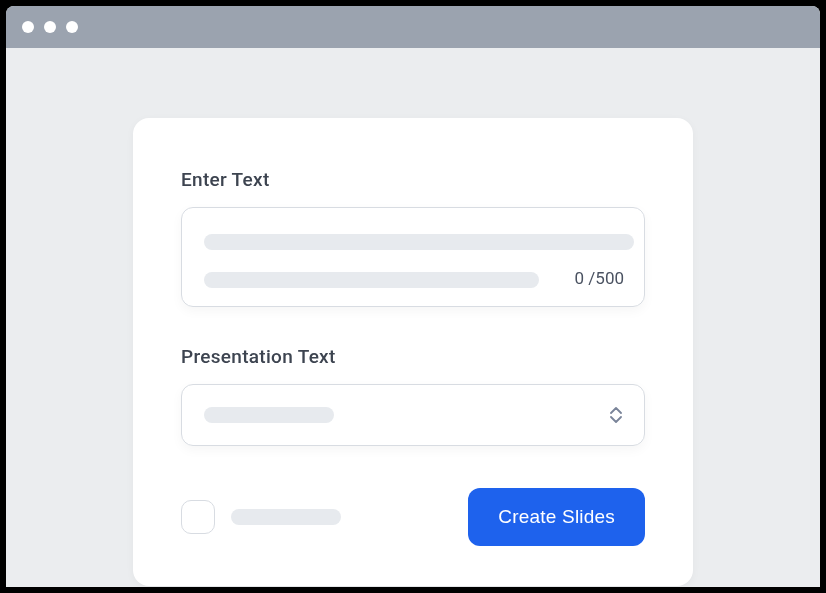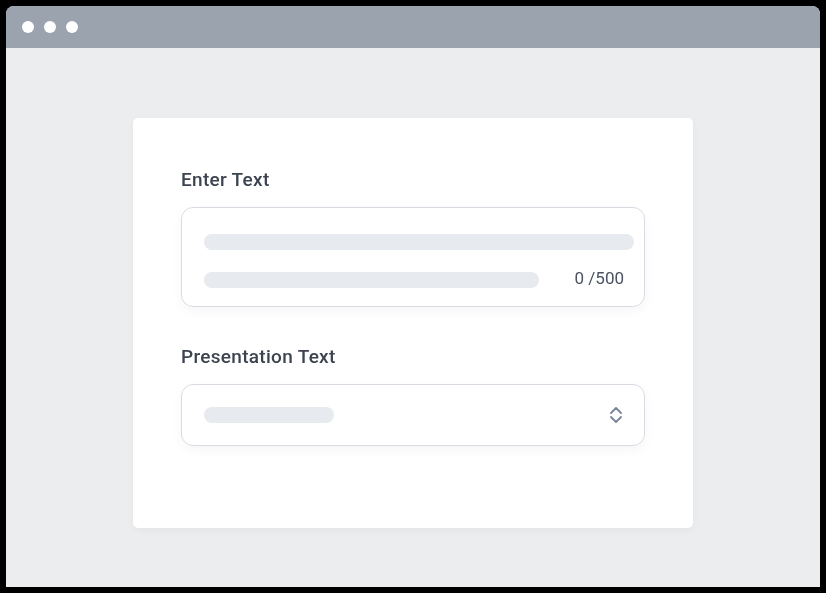--- a/index.html
+++ b/index.html
@@ -38,21 +38,21 @@
       border-radius: 50%;
       background: #fff;
     }
     .content-area {
       padding: 70px 100px 0 100px;
       display: flex;
       justify-content: center;
     }
     .card {
       background: #fff;
-      border-radius: 5px;
+      border-radius: 16px;
       padding: 50px 48px 40px 48px;
       width: 100%;
       max-width: 560px;
       box-shadow: 0 2px 8px rgba(0,0,0,0.04);
     }
     .field-label {
       font-size: 19px;
       font-weight: 500;
       color: #3d4450;
       margin-bottom: 16px;
@@ -175,16 +175,23 @@
         <div class="select-chevrons">
           <svg width="12" height="7" viewBox="0 0 12 7">
               <path d="M1 6 L6 1 L11 6" stroke="currentColor" stroke-width="1.8" fill="none" stroke-linecap="round" stroke-linejoin="round"></path>
             </svg>
           <svg width="12" height="7" viewBox="0 0 12 7">
               <path d="M1 1 L6 6 L11 1" stroke="currentColor" stroke-width="1.8" fill="none" stroke-linecap="round" stroke-linejoin="round"></path>
             </svg>
         </div>
       </div>
 
+      <div class="footer-row">
+        <div class="checkbox-group">
+          <div class="checkbox"></div>
+          <div class="checkbox-label-placeholder"></div>
+        </div>
+        <button class="create-button">Create Slides</button>
+      </div>
 
     </div>
   </div>
 </div>
 
 </body></html>

